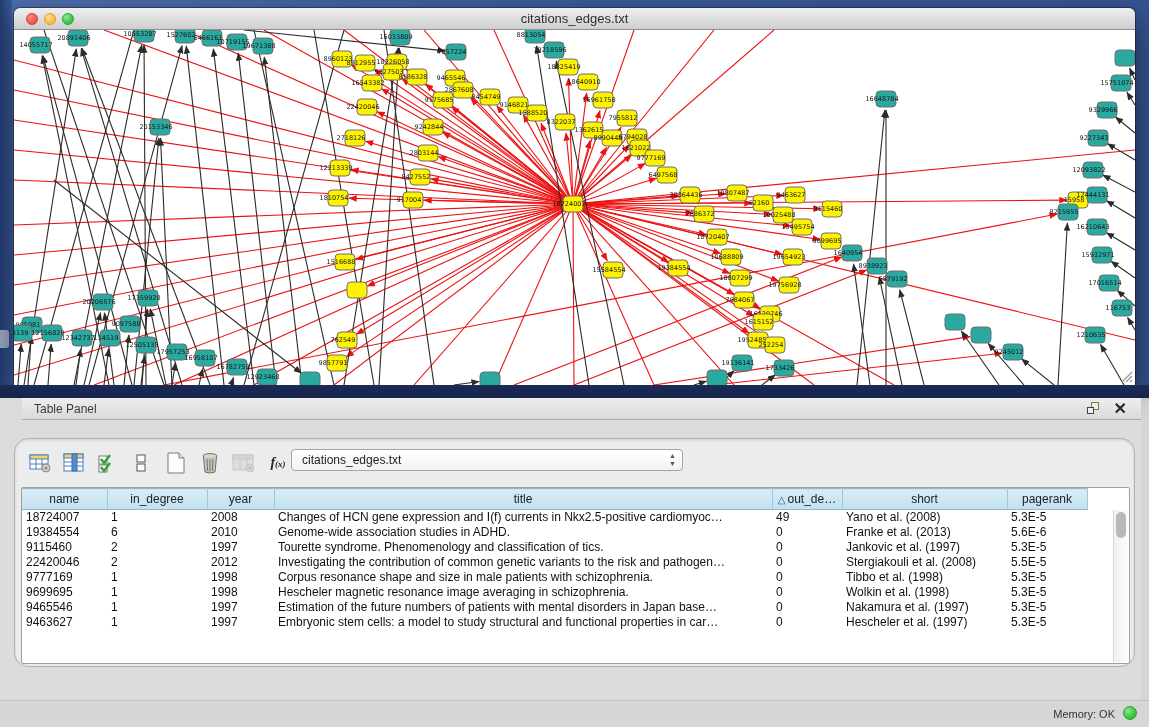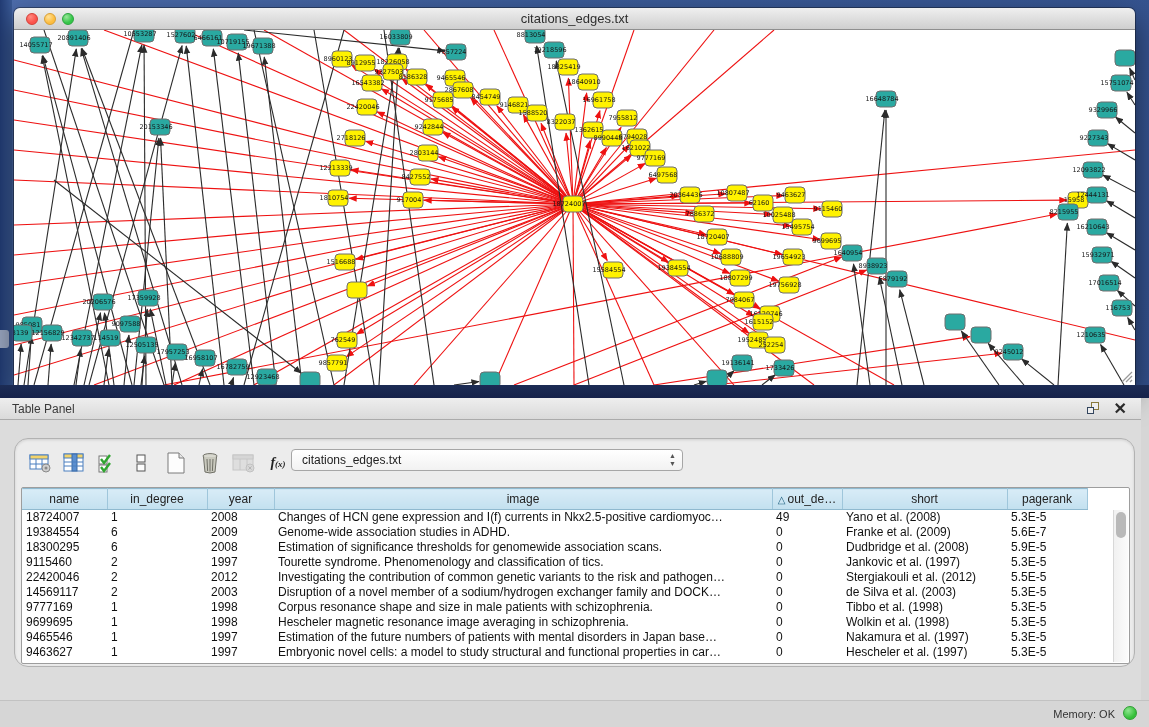--- a/index.html
+++ b/index.html
@@ -26,21 +26,21 @@
   .tl.green  { left:48px; background:radial-gradient(circle at 35% 30%,#9ae69a,#35c649 60%); border:1px solid #2aa33c; }
 
   .net-canvas { position:relative; width:1121px; height:355px; background:#ffffff; overflow:hidden; }
   .net-canvas svg { display:block; }
 
   .panel-handle { position:absolute; left:0; top:330px; width:9px; height:18px;
     background:#b9c2d4; border-radius:0 3px 3px 0; opacity:.8; }
 
   
   .table-panel { position:absolute; left:0; top:398px; width:1141px; height:302px;
-    background:#dcdcdc; }
+    background:#dcdcdc;padding-left:22px; }
   .tp-header { position:relative; height:22px;
     background:linear-gradient(180deg,#eeeeee,#dadada); border-bottom:1px solid #ababab; }
   .tp-title { position:absolute; left:12px; top:4px; font-size:12px; color:#3a3a3a; }
   .tp-float { position:absolute; right:40px; top:4px; width:14px; height:14px; cursor:pointer; }
   .tp-float .sq1 { position:absolute; left:4px; top:0; width:8px; height:8px; border:1.5px solid #8a7a3a; background:#eee; }
   .tp-float .sq2 { position:absolute; left:0; top:5px; width:7px; height:7px; border:1.5px solid #33455e; background:#eee; }
   .tp-close { position:absolute; right:14px; top:1px; font-size:16px; font-weight:bold; color:#2b2b2b; cursor:pointer; }
 
   .tp-inner { position:absolute; left:14px; top:40px; width:1121px; height:229px;
     background:#ececec; border:1px solid #b2b2b2; border-radius:14px;
@@ -796,80 +796,62 @@
           <col style="width:498px">
             <col style="width:70px">
             <col style="width:165px">
             <col style="width:80px">
         </colgroup>
         <thead>
             <tr id="hdr-row">
               <th>name</th>
               <th>in_degree</th>
               <th>year</th>
-              <th>image</th>
+              <th>title</th>
               <th><span class="sort-tri">△</span>out_de…</th>
               <th>short</th>
               <th>pagerank</th>
             </tr>
           </thead>
         <tbody id="body-rows">
             <tr>
               <td>18724007</td>
               <td>1</td>
               <td>2008</td>
               <td>Changes of HCN gene expression and I(f) currents in Nkx2.5-positive cardiomyoc…</td>
               <td>49</td>
               <td class="c-center">Yano et al. (2008)</td>
               <td>5.3E-5</td>
             </tr>
             <tr>
               <td>19384554</td>
               <td>6</td>
-              <td>2009</td>
+              <td>2010</td>
               <td>Genome-wide association studies in ADHD.</td>
               <td>0</td>
-              <td class="c-center">Franke et al. (2009)</td>
-              <td>5.6E-7</td>
-            </tr>
-            <tr>
-              <td>18300295</td>
-              <td>6</td>
-              <td>2008</td>
-              <td>Estimation of significance thresholds for genomewide association scans.</td>
-              <td>0</td>
-              <td class="c-center">Dudbridge et al. (2008)</td>
-              <td>5.9E-5</td>
+              <td class="c-center">Franke et al. (2013)</td>
+              <td>5.6E-6</td>
             </tr>
             <tr>
               <td>9115460</td>
               <td>2</td>
               <td>1997</td>
               <td>Tourette syndrome. Phenomenology and classification of tics.</td>
               <td>0</td>
               <td class="c-center">Jankovic et al. (1997)</td>
               <td>5.3E-5</td>
             </tr>
             <tr>
               <td>22420046</td>
               <td>2</td>
               <td>2012</td>
               <td>Investigating the contribution of common genetic variants to the risk and pathogen…</td>
               <td>0</td>
-              <td class="c-center">Stergiakouli et al. (2012)</td>
+              <td class="c-center">Stergiakouli et al. (2008)</td>
               <td>5.5E-5</td>
-            </tr>
-            <tr>
-              <td>14569117</td>
-              <td>2</td>
-              <td>2003</td>
-              <td>Disruption of a novel member of a sodium/hydrogen exchanger family and DOCK…</td>
-              <td>0</td>
-              <td class="c-center">de Silva et al. (2003)</td>
-              <td>5.3E-5</td>
             </tr>
             <tr>
               <td>9777169</td>
               <td>1</td>
               <td>1998</td>
               <td>Corpus resonance shape and size in male patients with schizophrenia.</td>
               <td>0</td>
               <td class="c-center">Tibbo et al. (1998)</td>
               <td>5.3E-5</td>
             </tr>
@@ -888,21 +870,21 @@
               <td>1997</td>
               <td>Estimation of the future numbers of patients with mental disorders in Japan base…</td>
               <td>0</td>
               <td class="c-center">Nakamura et al. (1997)</td>
               <td>5.3E-5</td>
             </tr>
             <tr>
               <td>9463627</td>
               <td>1</td>
               <td>1997</td>
-              <td>Embryonic novel cells: a model to study structural and functional properties in car…</td>
+              <td>Embryonic stem cells: a model to study structural and functional properties in car…</td>
               <td>0</td>
               <td class="c-center">Hescheler et al. (1997)</td>
               <td>5.3E-5</td>
             </tr>
           </tbody>
       </table>
       <div class="vscroll">
         <div class="vthumb"></div>
       </div>
     </div>

